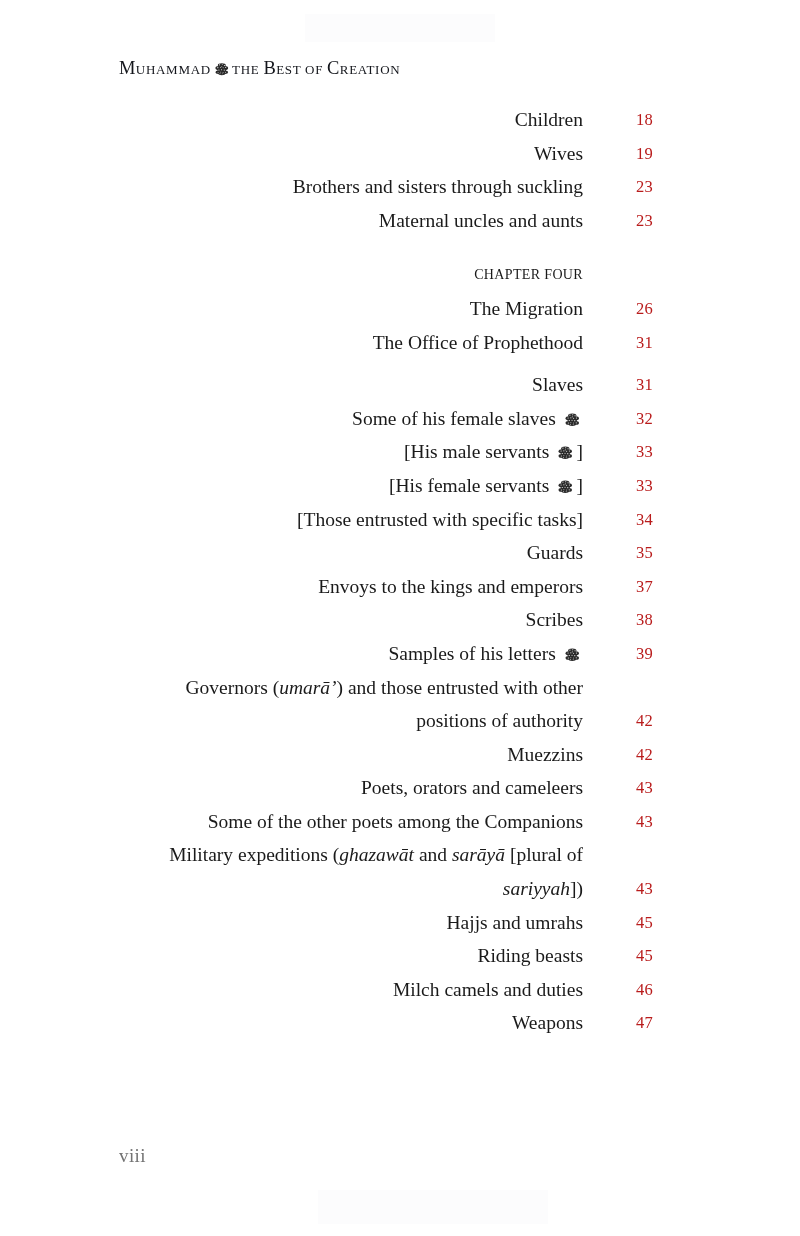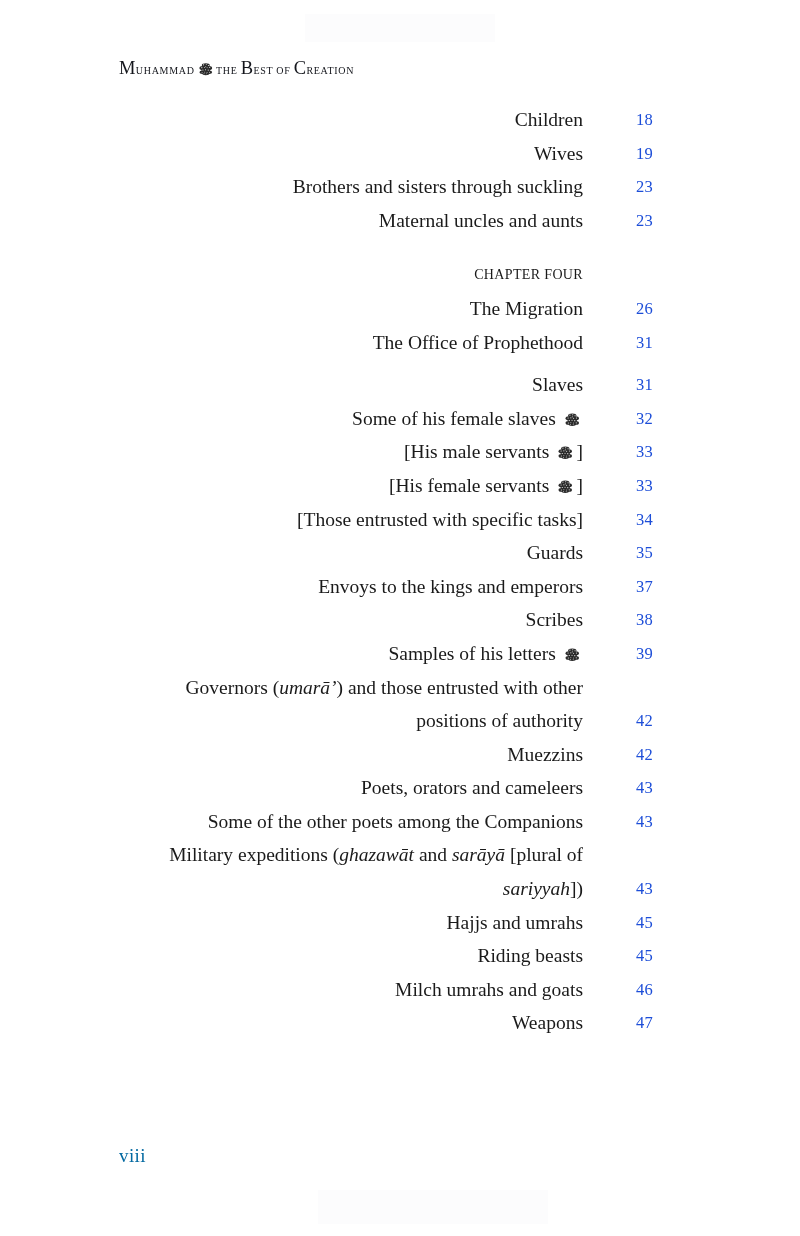--- a/index.html
+++ b/index.html
@@ -30,21 +30,21 @@
     top: 58px;
     font-size: 18.5px;
     letter-spacing: 0.4px;
     white-space: nowrap;
     color: #14161c;
   }
   .running-head .cap {
     font-size: 18.5px;
   }
   .running-head .sc {
-    font-size: 10px;
+    font-size: 13px;
     letter-spacing: 0.7px;
   }
 
   
   .salawat {
     display: inline-block;
     width: 0.95em;
     height: 0.95em;
     vertical-align: -0.16em;
     margin: 0 0.10em;
@@ -73,21 +73,21 @@
     padding-right: 70px;
     text-align: right;
   }
   .row .pageno {
     position: absolute;
     right: 0;
     bottom: 0;
     font-size: 16.5px;
     line-height: 33.6px;
     letter-spacing: 0.3px;
-    color: #1d4ed8;
+    color: #b91c1c;
     font-variant-numeric: oldstyle-nums;
   }
 
   
   .lvl-chapter { margin-left: 0px; }
   .lvl-chapter-title { margin-left: 0px; }
   .lvl-entry { margin-left: 17px; }
 
   .chapter-label {
     font-size: 14px;
@@ -99,21 +99,21 @@
   .gap-small  { margin-top: 9px; }
 
   i, .ital { font-style: italic; }
 
   
   .folio {
     position: absolute;
     left: 119px;
     top: 1145px;
     font-size: 19px;
-    color: #0369a1;
+    color: #737373;
     letter-spacing: 0.4px;
   }
 
   
   .ghost {
     position: absolute;
     background: #fcfcfd;
     pointer-events: none;
   }
   .ghost.g1 { left: 305px; top: 14px;   width: 190px; height: 28px; }
@@ -364,21 +364,21 @@
       </div>
       <div class="row lvl-entry">
         <span class="label">Hajjs and umrahs</span>
         <span class="pageno">45</span>
       </div>
       <div class="row lvl-entry">
         <span class="label">Riding beasts</span>
         <span class="pageno">45</span>
       </div>
       <div class="row lvl-entry">
-        <span class="label">Milch umrahs and goats</span>
+        <span class="label">Milch camels and duties</span>
         <span class="pageno">46</span>
       </div>
       <div class="row lvl-entry">
         <span class="label">Weapons</span>
         <span class="pageno">47</span>
       </div>
     </div>
 
   <div class="folio">viii</div>
 

